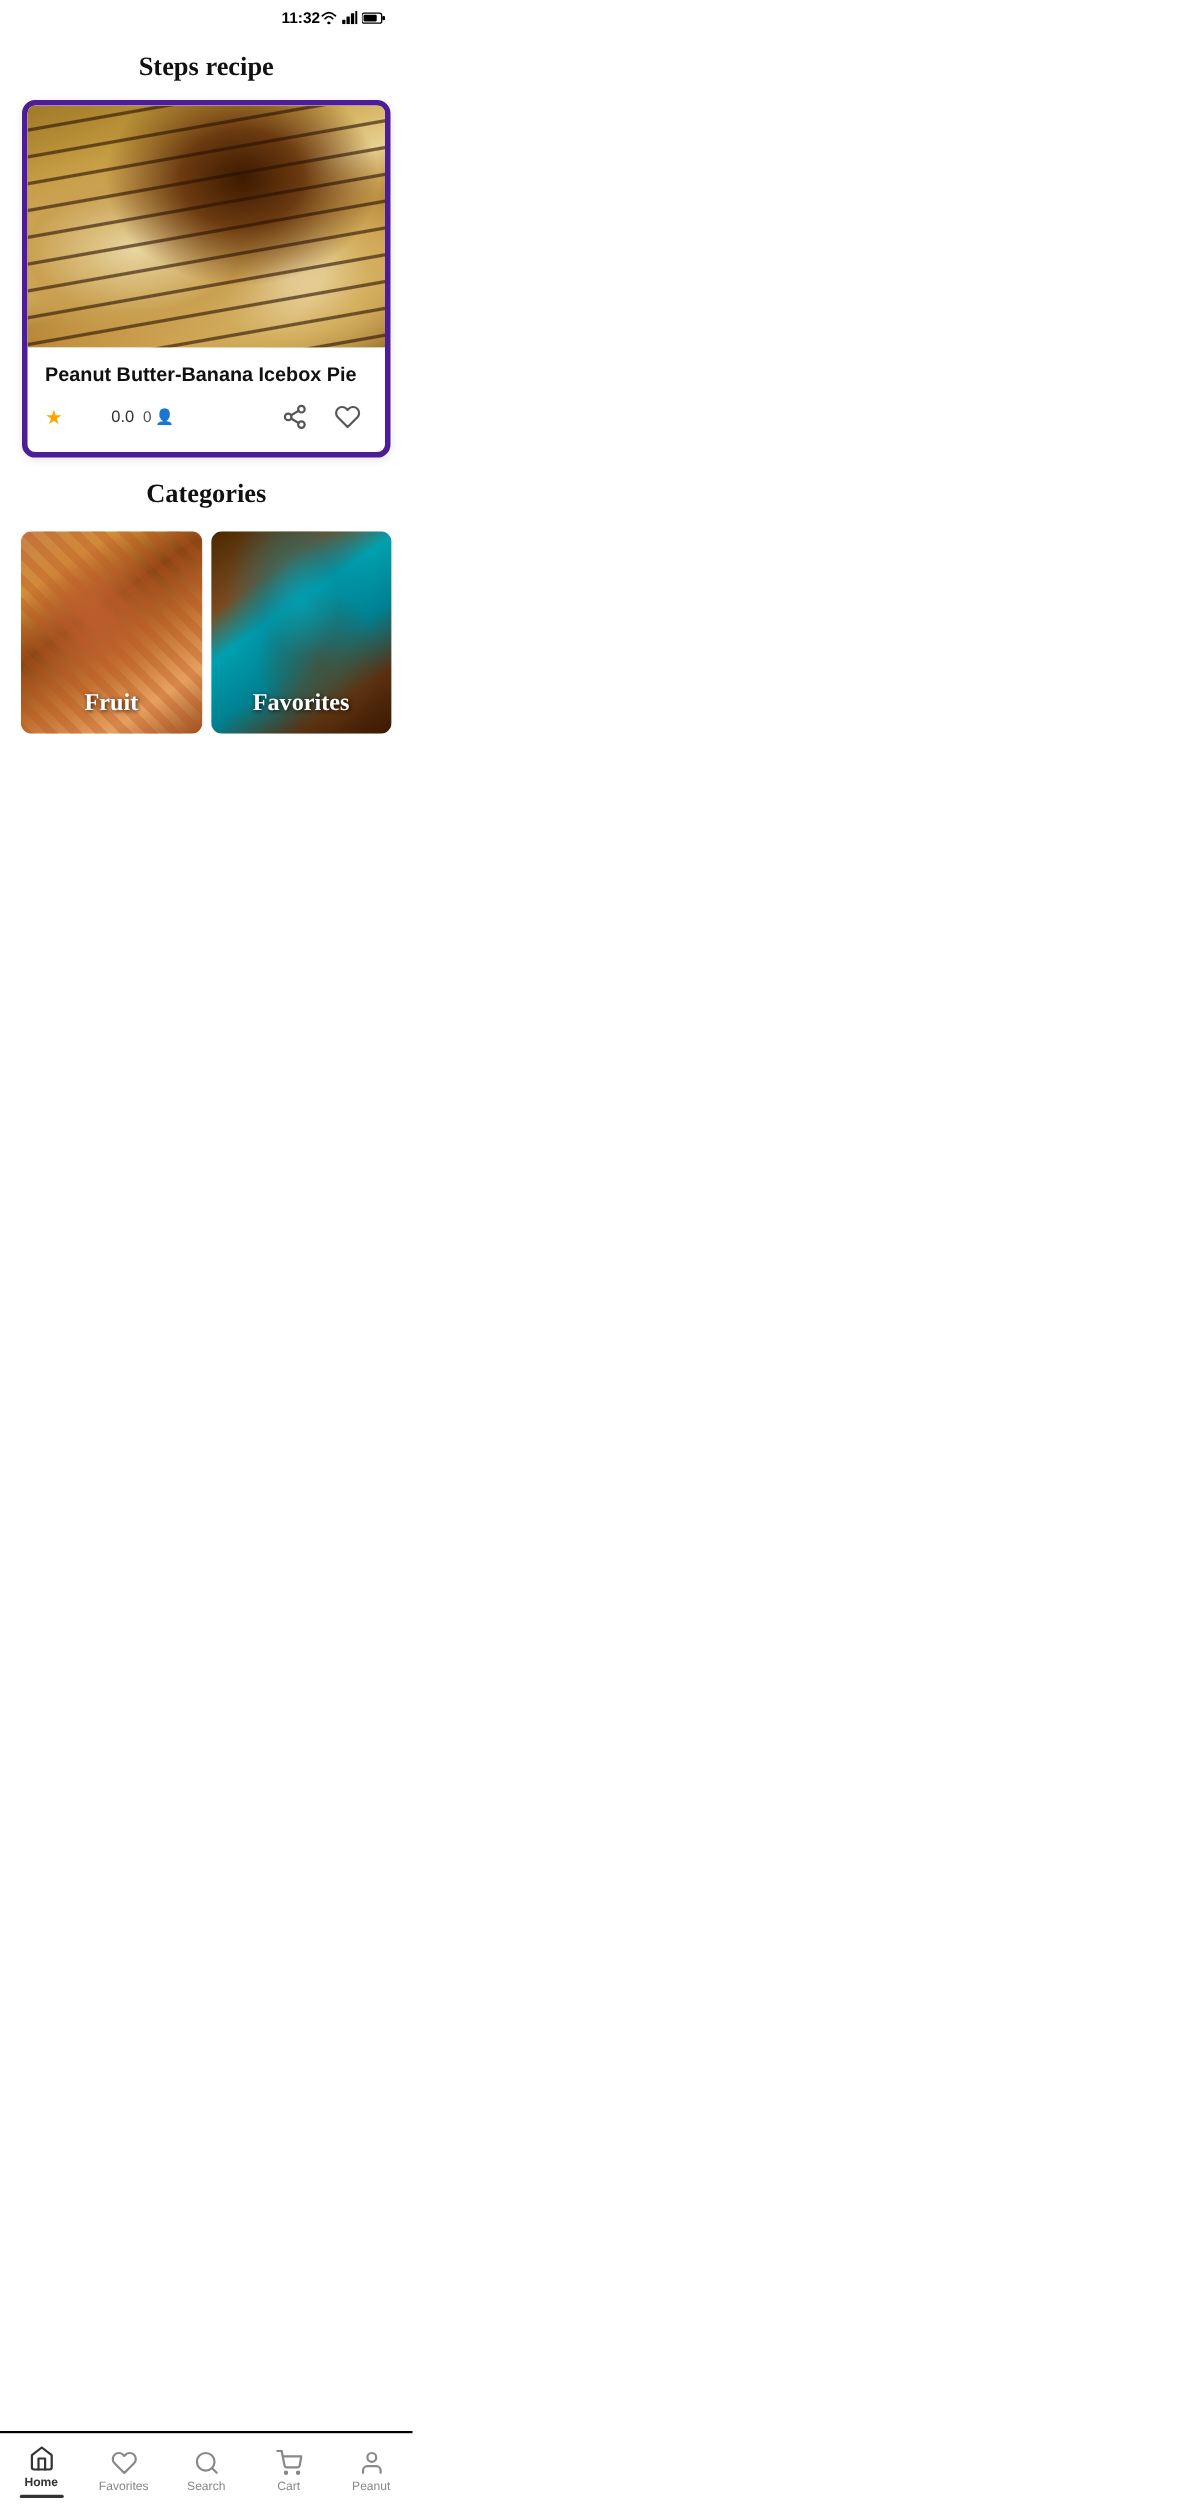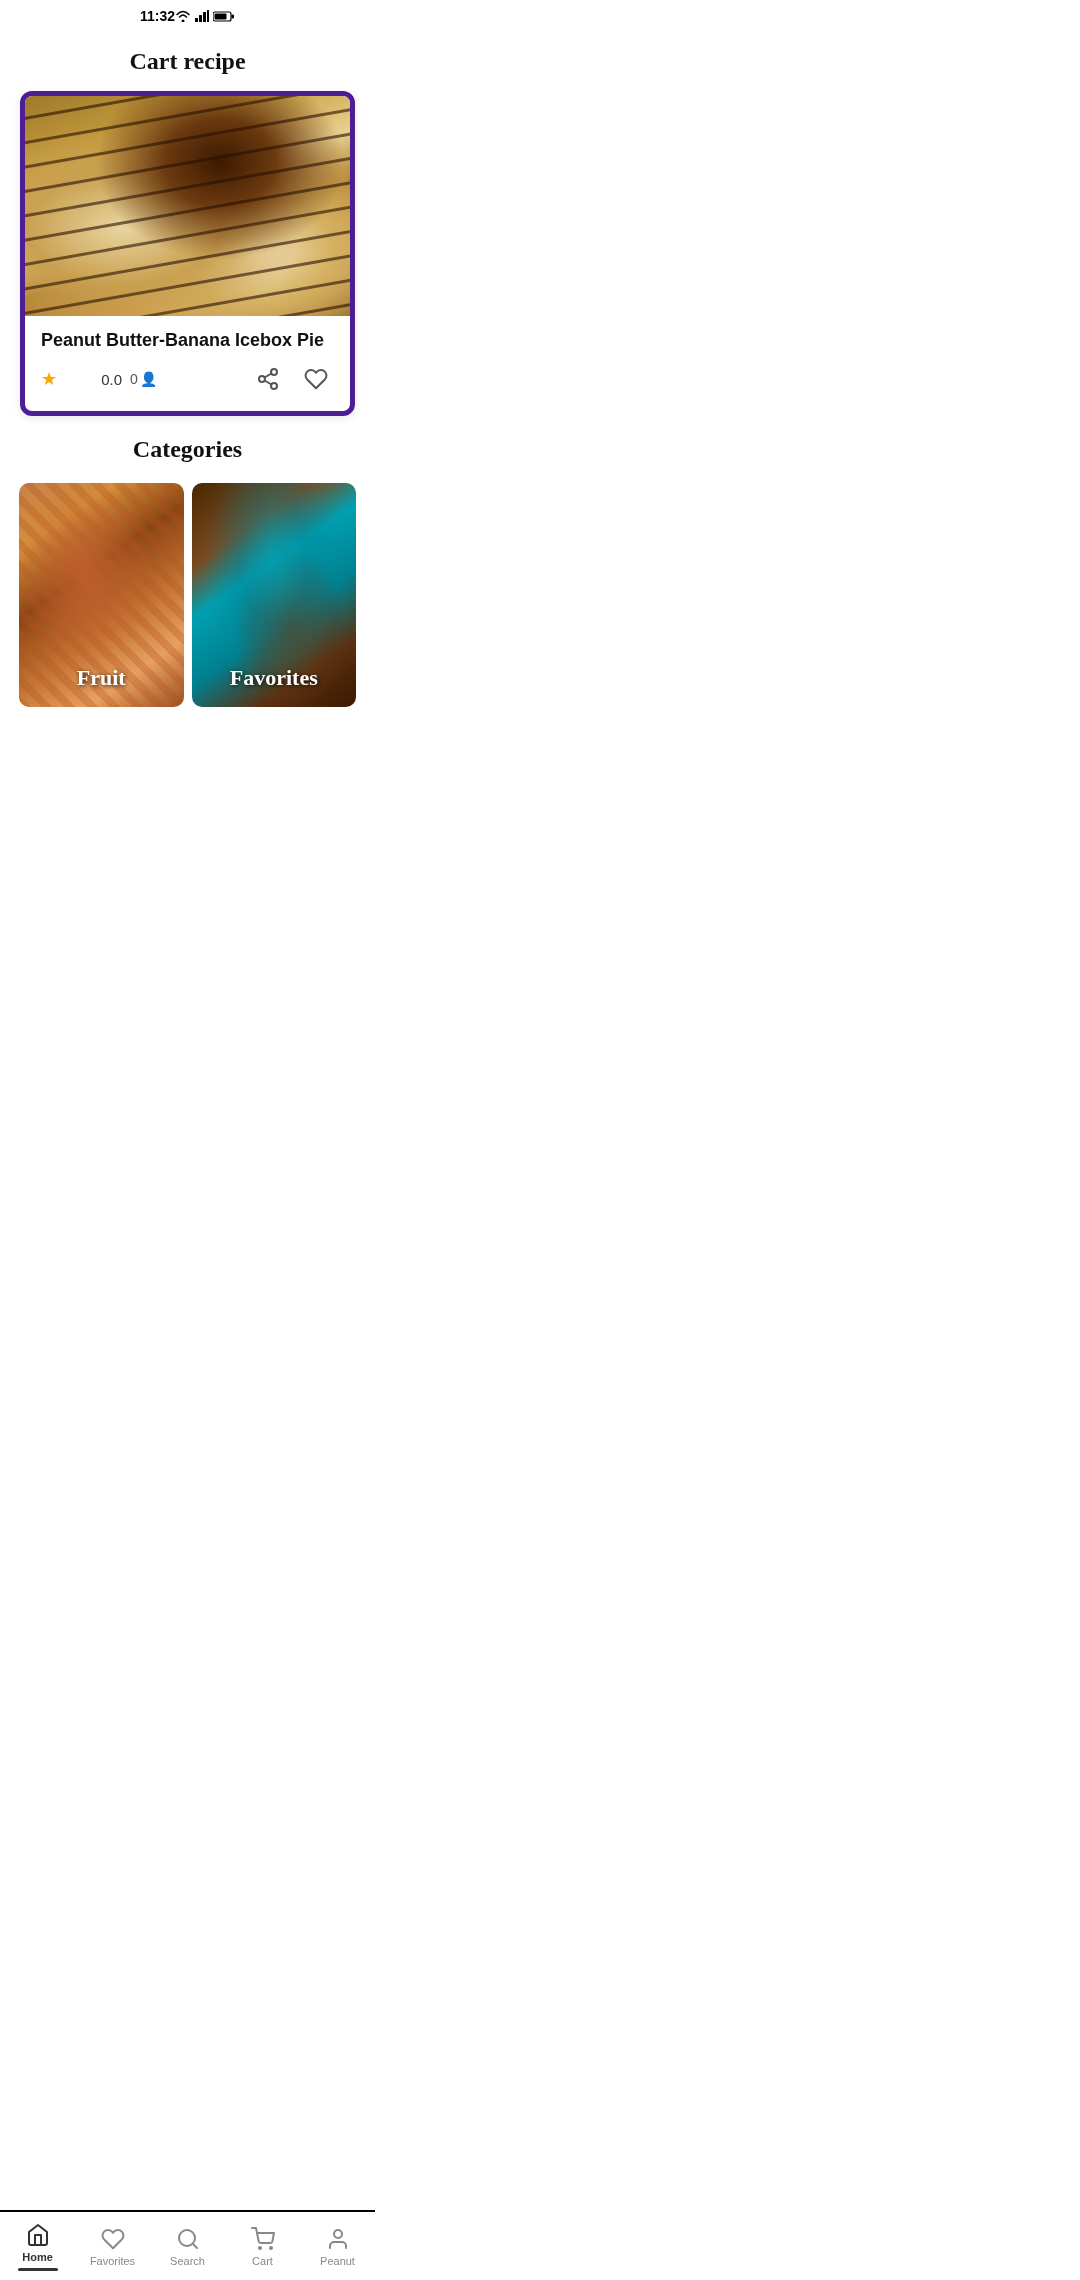--- a/index.html
+++ b/index.html
@@ -9,23 +9,23 @@
       width: 375px;
       min-height: 100vh;
       background: #ffffff;
       font-family: -apple-system, BlinkMacSystemFont, 'Segoe UI', sans-serif;
       position: relative;
       overflow-x: hidden;
     }
 
     .status-bar {
       display: flex;
-      justify-content: center;
-      align-items: center;
-      padding: 8px 0 4px;
+      justify-content: flex-end;
+      align-items: center;
+      padding: 8px 24px 4px;
       font-size: 13px;
       font-weight: 600;
     }
 
     .status-time { font-weight: 700; font-size: 14px; }
 
     .status-icons {
       display: flex;
       gap: 4px;
       align-items: center;
@@ -167,21 +167,21 @@
 
     .categories-grid {
       display: grid;
       grid-template-columns: 1fr 1fr;
       gap: 0;
       margin: 0 15px;
     }
 
     .category-card {
       position: relative;
-      height: 224px;
+      height: 184px;
       overflow: hidden;
       border-radius: 10px;
       margin: 4px;
       cursor: pointer;
     }
 
     .category-bg-fruit {
       background: linear-gradient(145deg, #c8804a 0%, #d4903a 20%, #8B4513 40%, #c07030 60%, #e8a060 80%, #9B5020 100%);
       width: 100%;
       height: 100%;
@@ -309,21 +309,21 @@
     <svg width="22" height="11" viewBox="0 0 22 11">
       <rect x="0" y="1" width="18" height="9" rx="2" stroke="#000" stroke-width="1.2" fill="none"></rect>
       <rect x="18.5" y="3.5" width="2.5" height="4" rx="1" fill="#000"></rect>
       <rect x="1.5" y="2.5" width="12" height="6" rx="1" fill="#000"></rect>
     </svg>
   </div>
 </div>
 
 <div class="page-content">
 
-  <h2 class="section-title">Cart recipe</h2>
+  <h2 class="section-title">Steps recipe</h2>
 
   <div class="daily-recipe-card">
     <div class="recipe-image">
       <div class="pie-visual"></div>
     </div>
     <div class="recipe-info">
       <div class="recipe-title">Peanut Butter-Banana Icebox Pie</div>
       <div class="recipe-actions">
         <div class="rating-area">
           <span class="star-icon">★</span>

